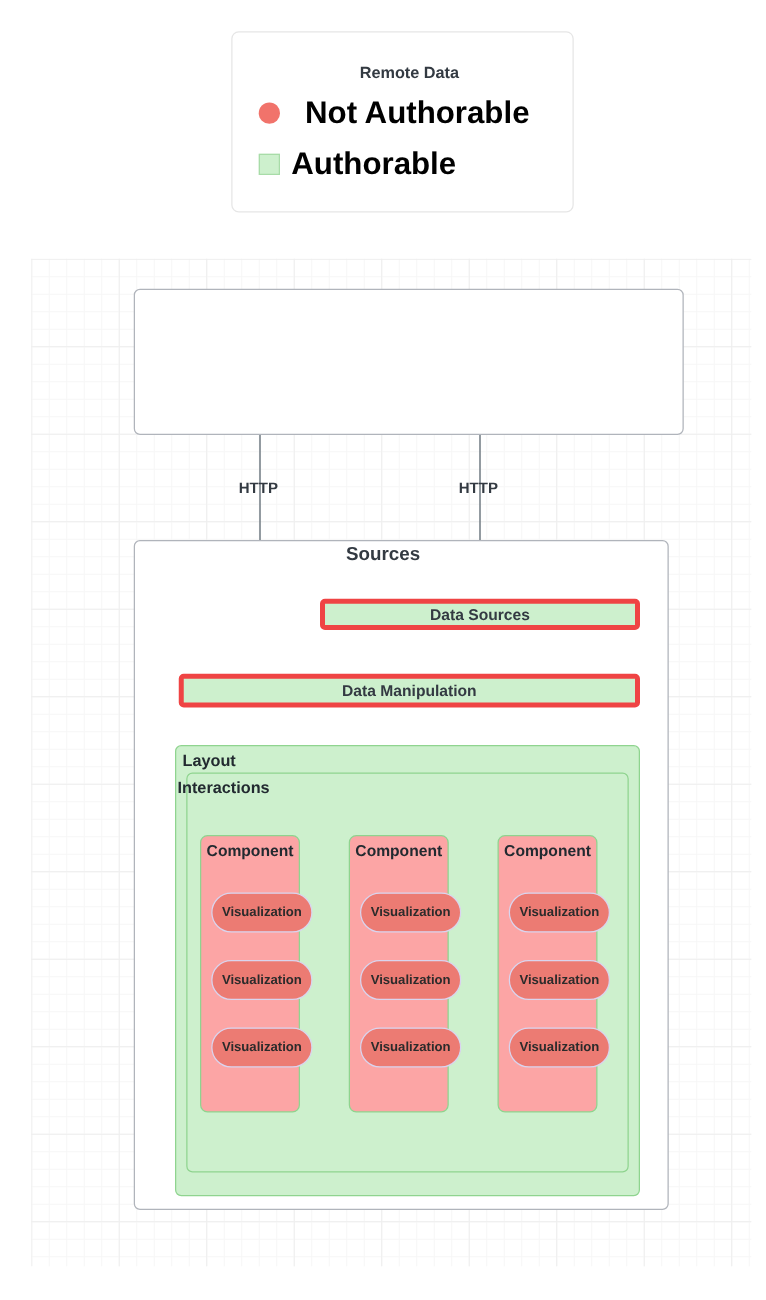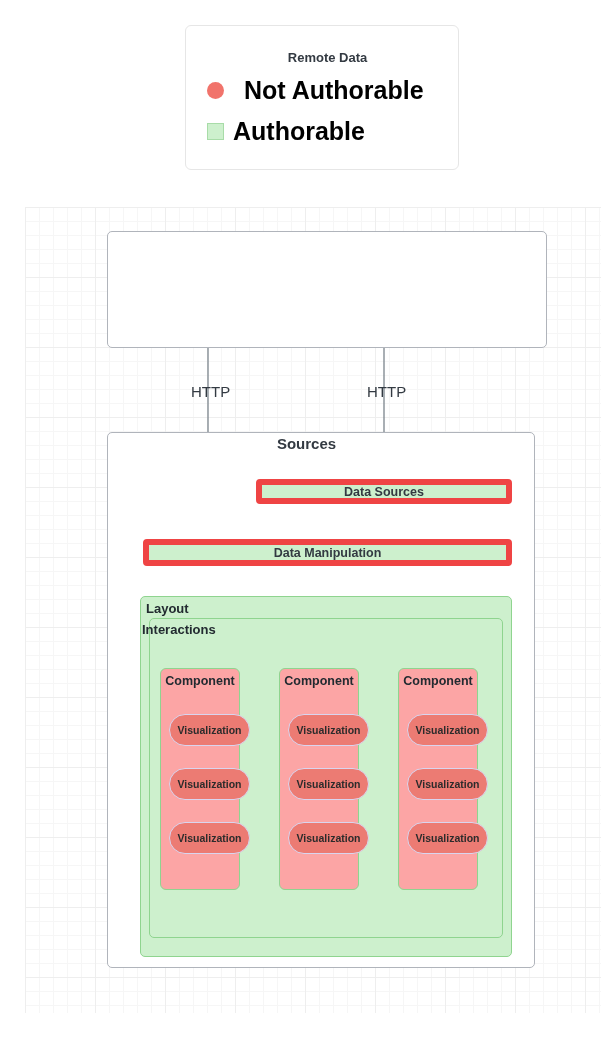--- a/index.html
+++ b/index.html
@@ -109,21 +109,21 @@
     top: 435px;
     text-align: center;
     font-size: 15px;
     font-weight: bold;
     color: #333a42;
   }
 
   .green-bar {
     position: absolute;
     background: #cdf0cd;
-    border: 6px solid #ef4444;
+    border: 4px solid #ef4444;
     border-radius: 4px;
     box-sizing: border-box;
     display: flex;
     align-items: center;
     justify-content: center;
     font-size: 12.5px;
     font-weight: bold;
     color: #333a42;
   }
   #data-sources-box    { left: 256px; top: 479px; width: 256px; height: 25px; }
@@ -199,22 +199,22 @@
 
   
   #connectors {
     position: absolute;
     left: 0; top: 0;
     width: 613px; height: 1040px;
     pointer-events: none;
   }
   .edge-label {
     position: absolute;
-    font-size: 15px;
-    font-weight: normal;
+    font-size: 12px;
+    font-weight: bold;
     color: #333a42;
     white-space: nowrap;
   }
   #http-label-1 { left: 191px; top: 383px; }
   #http-label-2 { left: 367px; top: 383px; }
   #data-label   { left: 314px; top: 580px; }
 </style>
 </head>
 <body>
 

